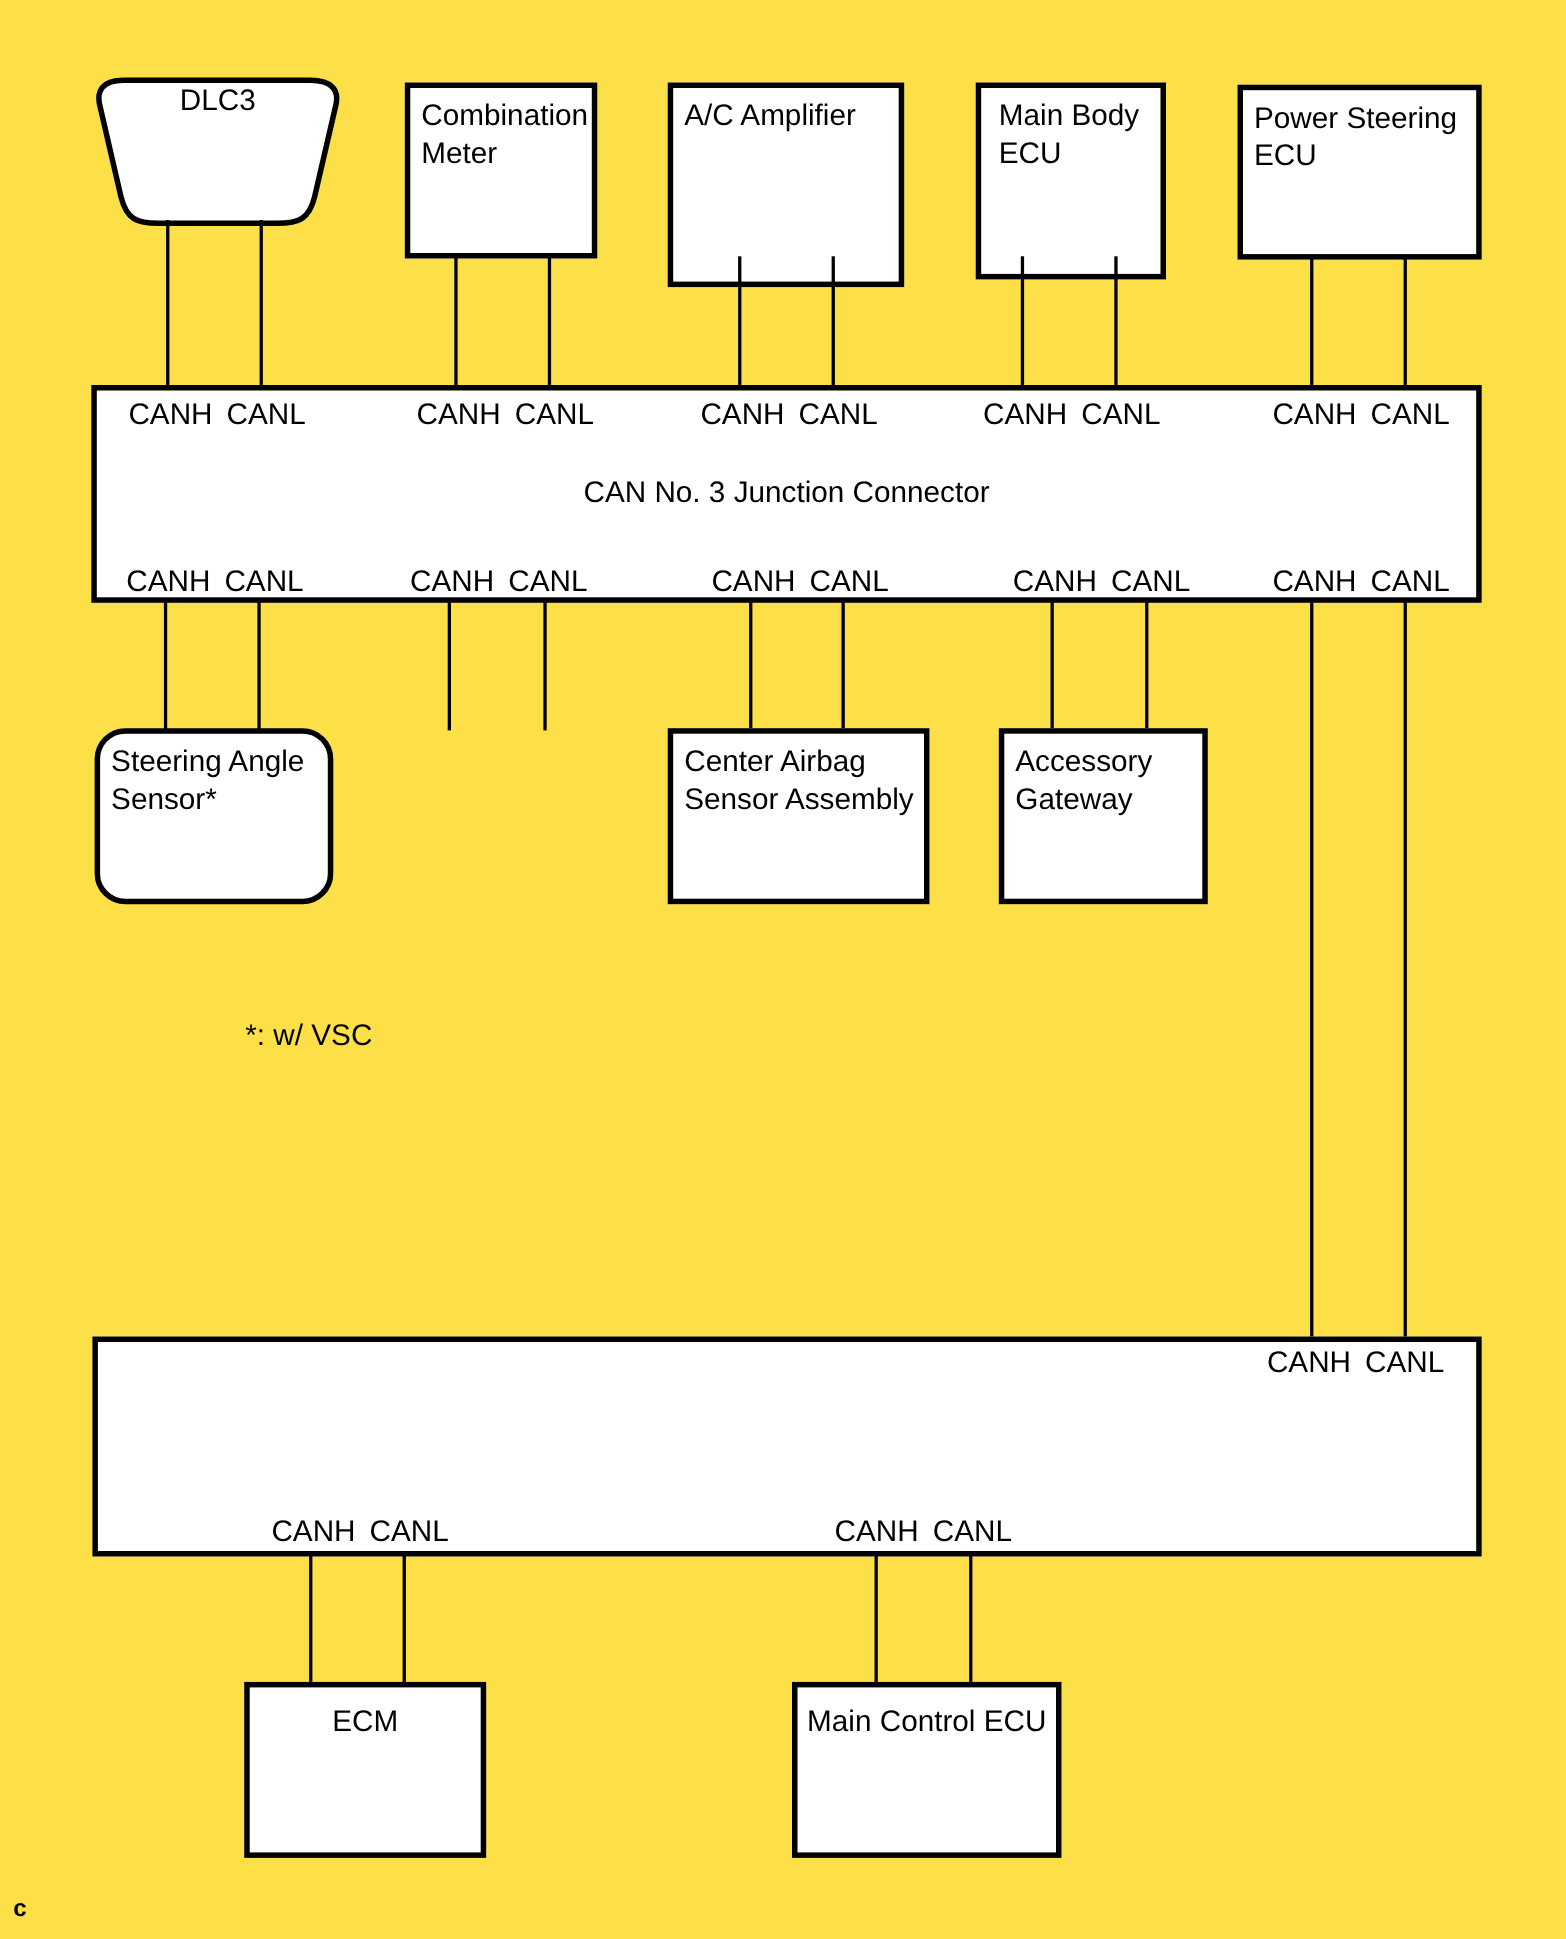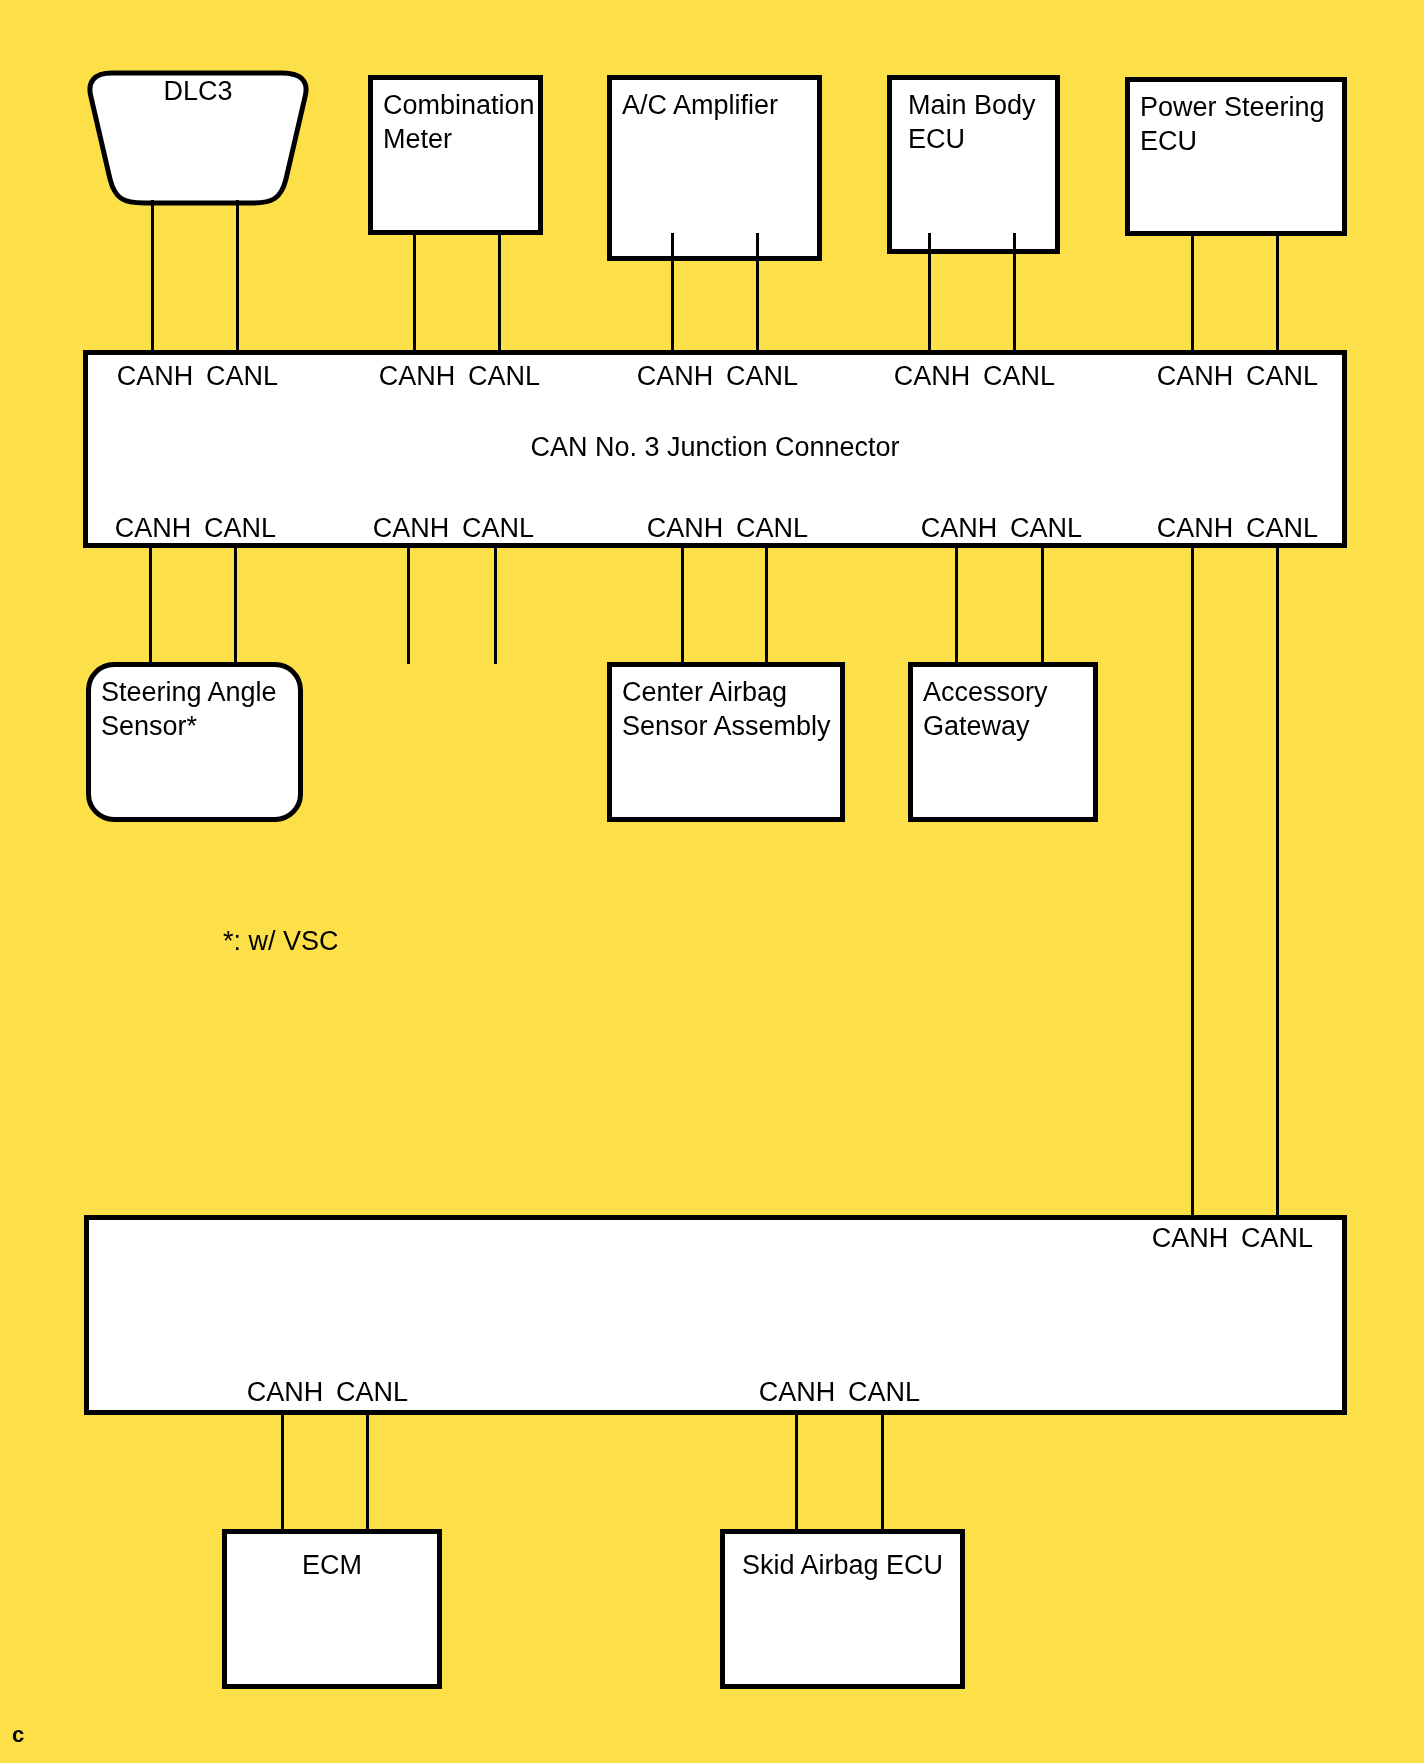--- a/index.html
+++ b/index.html
@@ -155,18 +155,18 @@
 
   <div class="wire" style="left:281px;top:1413px;height:118px;"></div>
   <div class="wire" style="left:366px;top:1413px;height:118px;"></div>
   <div class="wire" style="left:795px;top:1413px;height:118px;"></div>
   <div class="wire" style="left:881px;top:1413px;height:118px;"></div>
 
   <div class="box center-text" style="left:222px;top:1529px;width:220px;height:160px;padding:14px 0 0 0;">
     <span>ECM</span>
   </div>
   <div class="box center-text" style="left:720px;top:1529px;width:245px;height:160px;padding:14px 0 0 0;">
-    <span>Skid Airbag ECU</span>
+    <span>Main Control ECU</span>
   </div>
 
   <div class="corner" style="left:12px;top:1722px;">c</div>
 
 </div>
 
 </body></html>

